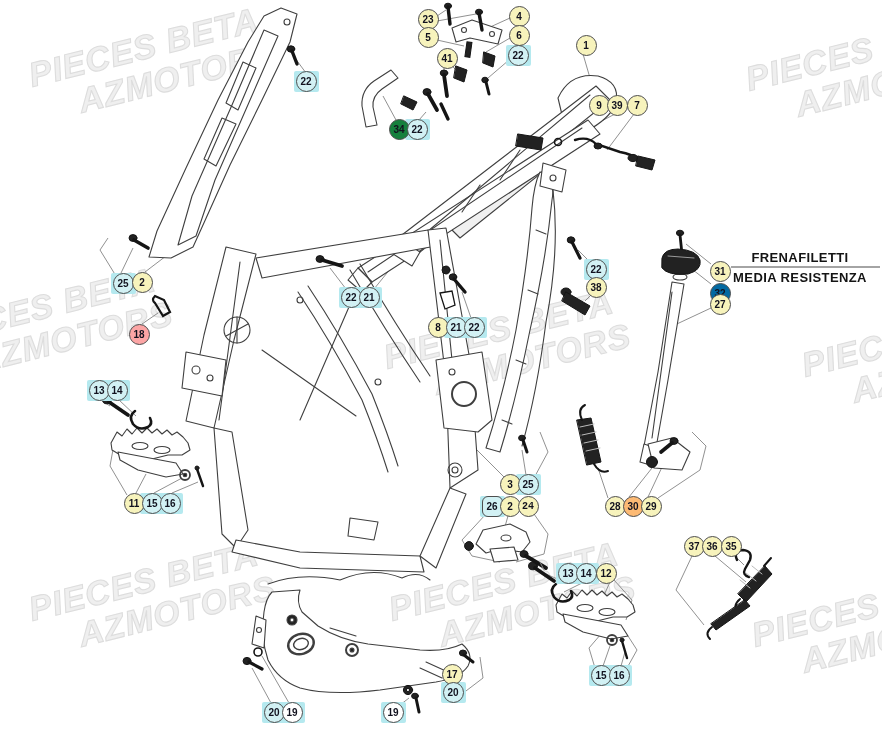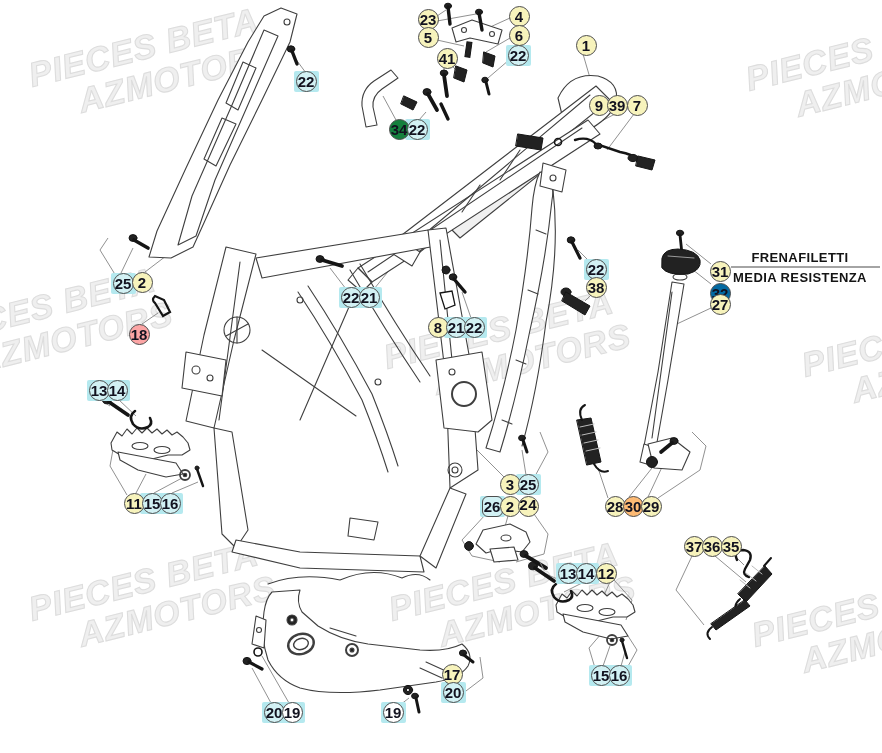--- a/index.html
+++ b/index.html
@@ -7,21 +7,21 @@
          font-family:"Liberation Sans",sans-serif;}
   
   .wm{position:absolute;transform:rotate(-14deg);transform-origin:left top;
       font-style:italic;font-weight:bold;font-size:34px;letter-spacing:1px;
       color:#efefef;-webkit-text-stroke:1.1px #dddddd;white-space:nowrap;line-height:37px;z-index:1;}
   .wm .l2{display:block;margin-left:42px;}
   svg.diagram{position:absolute;left:0;top:0;z-index:2;}
   
   .callout{position:absolute;width:21px;height:21px;border:1.3px solid #4e4e4e;border-radius:50%;
            box-sizing:border-box;display:flex;align-items:center;justify-content:center;
-           font-weight:bold;font-size:15px;color:#12121f;z-index:5;cursor:pointer;}
+           font-weight:bold;font-size:10px;color:#12121f;z-index:5;cursor:pointer;}
   .patch{position:absolute;width:25px;height:21px;border-radius:2px;z-index:4;}
   
   .note{position:absolute;font-weight:bold;font-size:13px;color:#141414;
         text-align:center;letter-spacing:.4px;white-space:nowrap;z-index:3;width:160px;}
 </style>
 </head>
 <body>
 
 <div class="stage">
 

